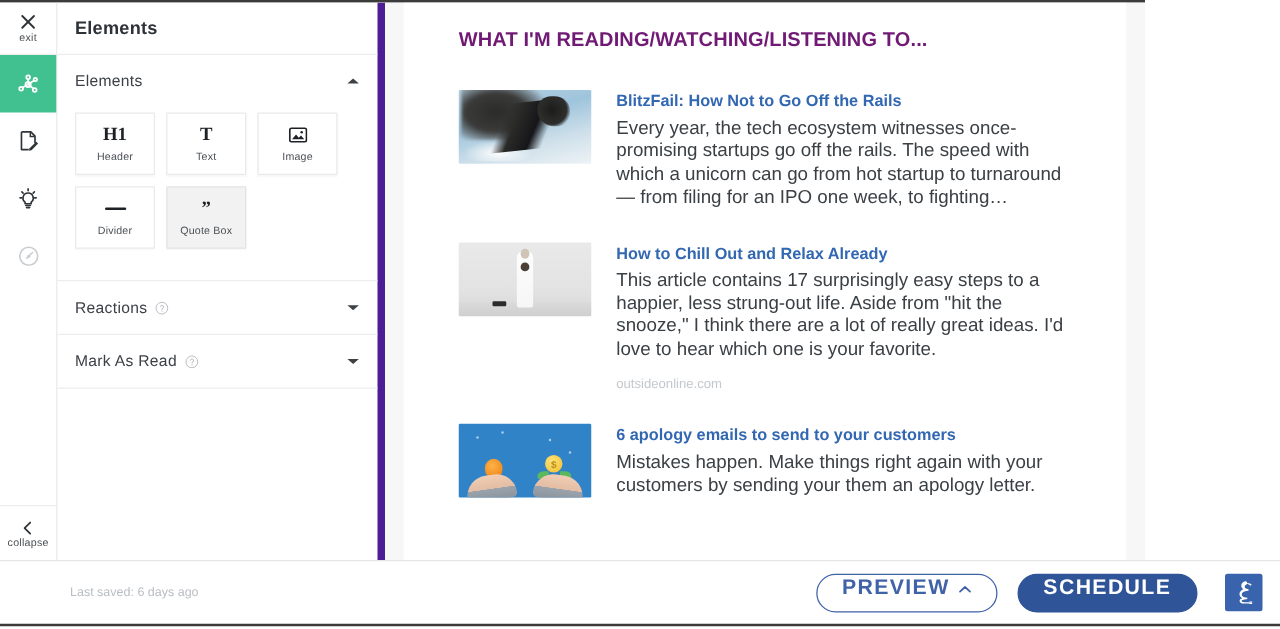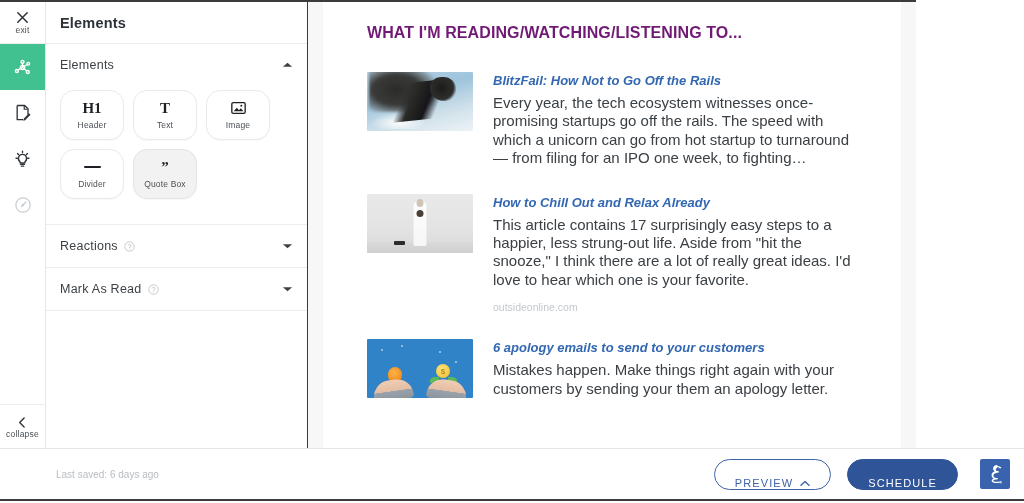--- a/index.html
+++ b/index.html
@@ -68,21 +68,21 @@
     padding-top: 2px;
   }
   .rail-ico { display: block; line-height: 0; }
 
   
   .panel {
     width: 262px;
     min-width: 262px;
     height: 100%;
     background: #ffffff;
-    border-right: 1px solid #4c1d95;
+    border-right: 6px solid #4c1d95;
     display: flex;
     flex-direction: column;
   }
   .panel-header {
     height: 42px;
     min-height: 42px;
     display: flex;
     align-items: center;
     padding: 0 14px;
     border-bottom: 1px solid #ededed;
@@ -108,21 +108,21 @@
     letter-spacing: .25px;
   }
   .help-ico { line-height: 0; display: block; }
   .acc-chev { margin-left: auto; line-height: 0; display: block; }
 
   .acc-body { padding: 4px 14px 16px 14px; }
   .card-row { display: flex; gap: 9px; margin-bottom: 9px; }
   .el-card {
     width: 64px; height: 50px;
     border: 1px solid #eaeaea;
-    border-radius: 14px;
+    border-radius: 1px;
     background: #ffffff;
     display: flex;
     flex-direction: column;
     align-items: center;
     justify-content: center;
     gap: 4px;
     cursor: pointer;
     box-shadow: 0 1px 1px rgba(0,0,0,.03);
   }
   .el-card.hover { background: #f2f2f2; border-color: #e4e4e4; }
@@ -184,21 +184,20 @@
     background: #dcdcdc;
   }
   .art-body { flex: 1; min-width: 0; }
   .art-title {
     font-size: 13px;
     font-weight: bold;
     color: #3267b2;
     line-height: 17px;
     margin-bottom: 5px;
     cursor: pointer;
-    font-style: italic;
   }
   .art-desc {
     font-size: 15px;
     color: #3b4045;
     line-height: 18.4px;
   }
   .art-src {
     font-size: 10.5px;
     color: #c4c8cc;
     margin-top: 12px;
@@ -308,25 +307,25 @@
   .bar-right {
     margin-left: auto;
     display: flex;
     align-items: center;
     gap: 16px;
   }
   .btn {
     height: 31px;
     border-radius: 16px;
     display: flex;
-    align-items: flex-end;
+    align-items: flex-start;
     justify-content: center;
     gap: 7px;
-    font-size: 11px;
-    font-weight: normal;
+    font-size: 17px;
+    font-weight: bold;
     letter-spacing: 1.1px;
     cursor: pointer;
     padding: 0 20px;
   }
   .btn-outline {
     border: 1px solid #3f62a8;
     color: #3f62a8;
     background: #ffffff;
     min-width: 100px;
   }

